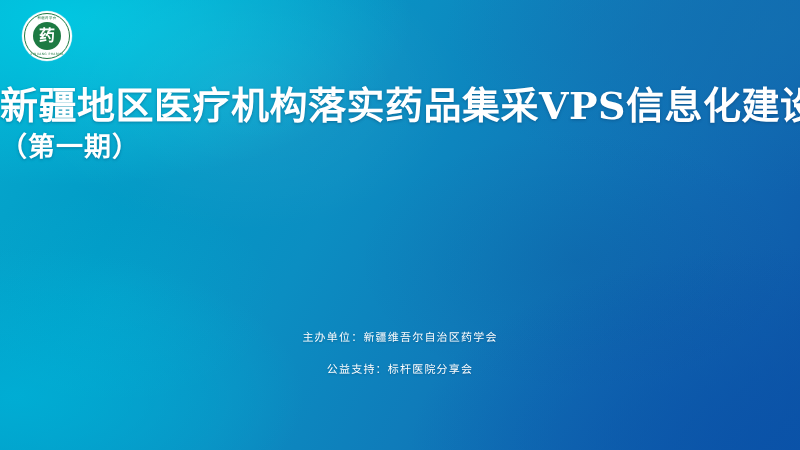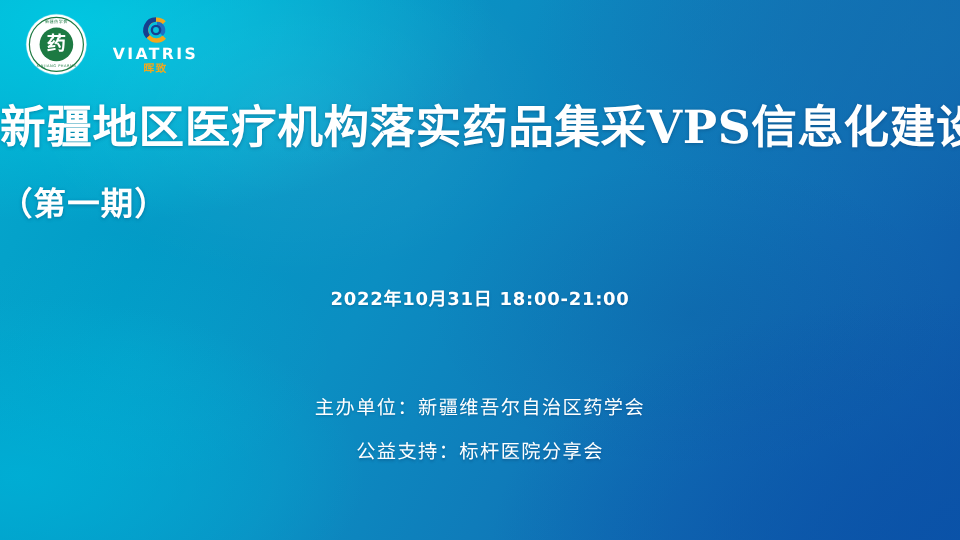--- a/index.html
+++ b/index.html
@@ -131,21 +131,21 @@
     letter-spacing: 0.5px;
     text-shadow: 0 1px 3px rgba(0,40,80,0.35);
     white-space: nowrap;
   }
   .title-sub {
     color: #ffffff;
     font-family: "DejaVu Serif", "Liberation Serif", serif;
     font-size: 27px;
     font-weight: 700;
     line-height: 1.3;
-    margin-top: 24px;
+    margin-top: 0;
     letter-spacing: 1px;
     text-shadow: 0 1px 3px rgba(0,40,80,0.35);
   }
 
   
   .datetime {
     position: absolute;
     top: 237px;
     left: 0;
     right: 0;
@@ -164,21 +164,21 @@
     position: absolute;
     top: 333px;
     left: 0;
     right: 0;
     text-align: center;
     z-index: 3;
   }
   .credit-line {
     color: #ffffff;
     font-family: Liberation Mono, monospace;
-    font-size: 16px;
+    font-size: 11px;
     font-weight: 400;
     line-height: 1;
     letter-spacing: 1.2px;
     text-shadow: 0 1px 2px rgba(0,40,80,0.28);
   }
   .credit-line + .credit-line { margin-top: 21px; }
 </style>
 </head>
 <body>
 
@@ -188,39 +188,27 @@
 
     <div class="seal">
       <div class="seal-ring"></div>
       <div class="seal-arc-top">新疆药学会</div>
       <div class="seal-inner">
         <span class="seal-char">药</span>
       </div>
       <div class="seal-arc-bot">XINJIANG PHARMA</div>
     </div>
 
-    <div class="viatris">
-      <svg class="viatris-mark" viewBox="0 0 64 64" aria-hidden="true">
-        <path d="M32 5 A27 27 0 1 1 31.9 5 Z" fill="none"></path>
-        <path d="M52 14 A26 26 0 1 0 52.5 50 L45.5 43.5 A17 17 0 1 1 45.2 20.5 Z" fill="#f2a81d"></path>
-        <path d="M32 6 A26 26 0 0 0 12 49 L19.5 42.5 A17 17 0 0 1 32 15 Z" fill="#15408f"></path>
-        <path d="M34 15 A17 17 0 0 1 46 44 L39 37.5 A8 8 0 0 0 34 24 Z" fill="#1e6fc4"></path>
-        <circle cx="32" cy="32" r="8.5" fill="none" stroke="#15408f" stroke-width="5"></circle>
-      </svg>
-      <div class="viatris-word">VIATRIS</div>
-      <div class="viatris-cn">晖致</div>
-    </div>
 
   </div>
 
   <div class="title-wrap">
     <div class="title-line">新疆地区医疗机构落实药品集采VPS信息化建设</div>
     <div class="title-sub">（第一期）</div>
   </div>
 
-  <div class="datetime">2022年10月31日  18:00-21:00</div>
 
   <div class="credits">
     <div class="credit-line">主办单位：新疆维吾尔自治区药学会</div>
     <div class="credit-line">公益支持：标杆医院分享会</div>
   </div>
 
 </div>
 
 </body></html>

